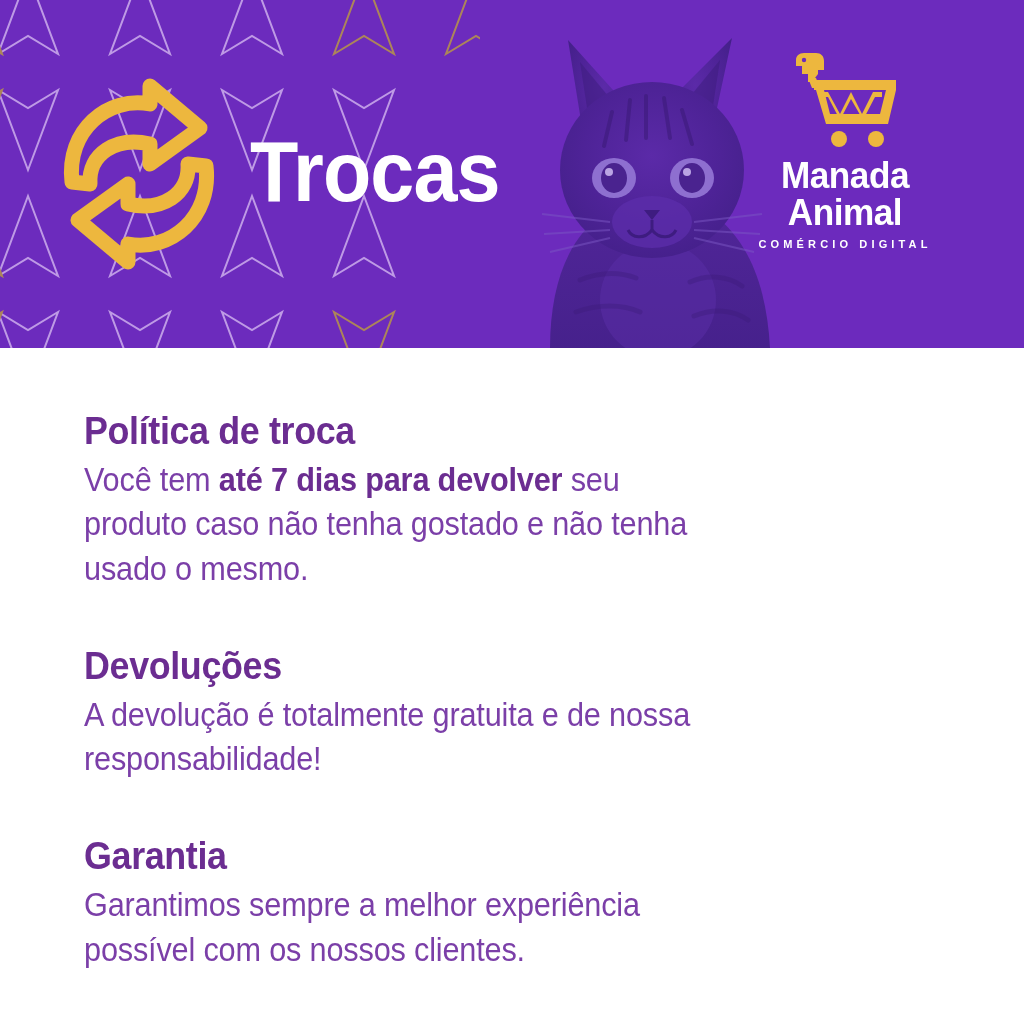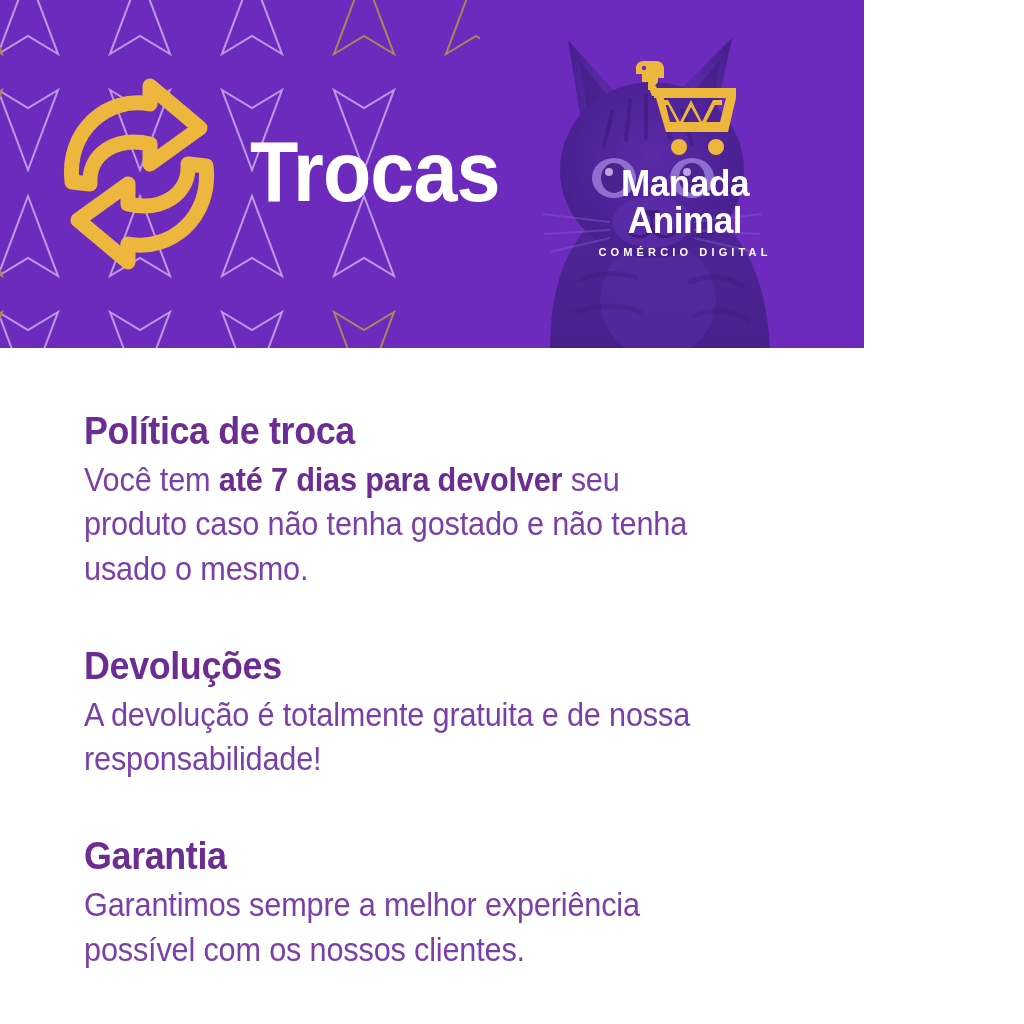--- a/index.html
+++ b/index.html
@@ -17,21 +17,21 @@
     position:relative;
     width:1024px;
     height:1024px;
     background:#ffffff;
     overflow:hidden;
   }
 
   
   .banner {
     position:relative;
-    width:864px;
+    width:1024px;
     height:348px;
     background:#6C2BBD;
     overflow:hidden;
   }
 
   
   .banner-pattern {
     position:absolute;
     left:-30px;
     top:-40px;
@@ -73,21 +73,21 @@
     letter-spacing:-1px;
     transform:scaleX(0.92);
     transform-origin:left center;
     white-space:nowrap;
   }
 
   
   .logo {
     position:absolute;
     right:84px;
-    top:60px;
+    top:52px;
     width:190px;
     text-align:center;
   }
   .logo-cart {
     width:110px;
     height:96px;
     margin:0 auto 10px auto;
     display:block;
   }
   .logo-name {

